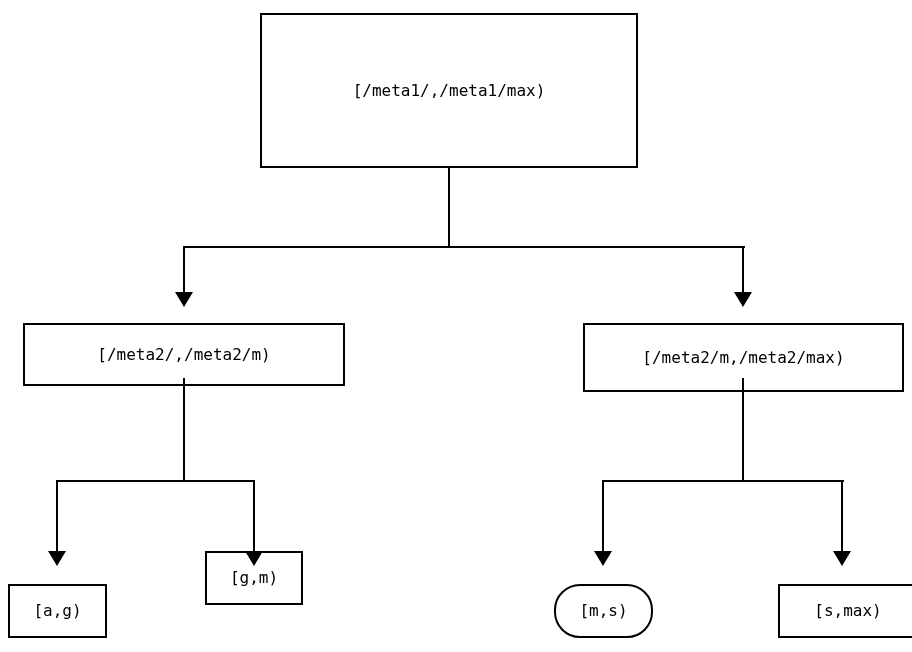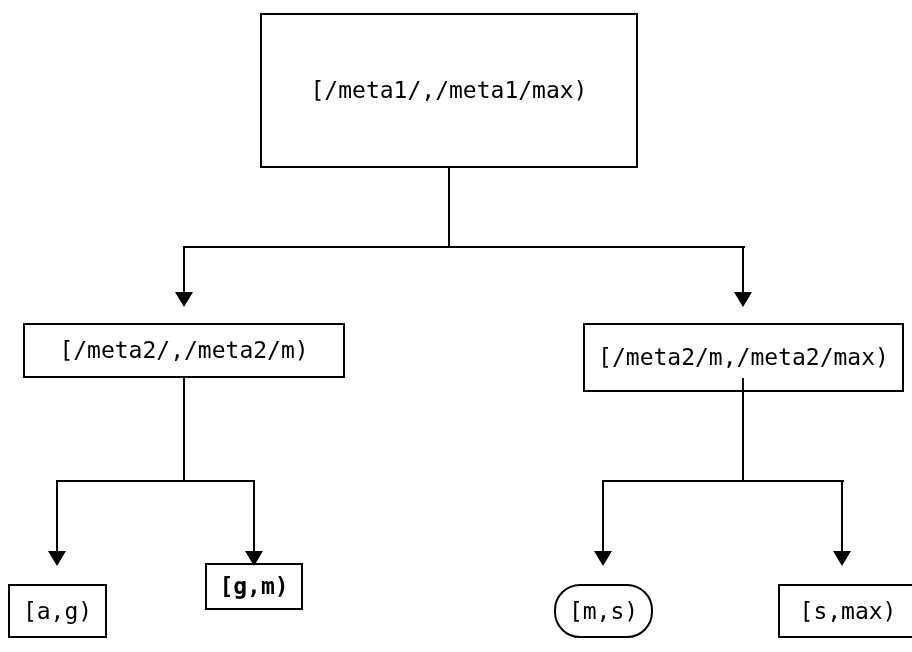--- a/index.html
+++ b/index.html
@@ -17,43 +17,43 @@
     overflow: hidden;
   }
   .node {
     position: absolute;
     box-sizing: border-box;
     border: 2px solid #000000;
     background: #ffffff;
     display: flex;
     align-items: center;
     justify-content: center;
-    font-size: 23px;
+    font-size: 16px;
     line-height: 1;
     white-space: nowrap;
   }
   .edge {
     position: absolute;
     background: #000000;
   }
   .arrowhead {
     position: absolute;
     width: 0;
     height: 0;
     border-left: 9px solid transparent;
     border-right: 9px solid transparent;
     border-top: 15px solid #000000;
   }
 
   
   #node-root   { left: 260px; top: 13px;  width: 378px; height: 155px; }
-  #node-left   { left: 23px;  top: 323px; width: 322px; height: 55px; }
+  #node-left   { left: 23px;  top: 323px; width: 322px; height: 63px; }
   #node-right  { left: 583px; top: 323px; width: 321px; height: 69px; }
   #leaf-ag     { left: 8px;   top: 584px; width: 99px;  height: 54px; }
-  #leaf-gm     { left: 205px; top: 563px; width: 98px;  height: 47px; font-weight: bold; }
+  #leaf-gm     { left: 205px; top: 551px; width: 98px;  height: 54px; }
   #leaf-ms     { left: 554px; top: 584px; width: 99px;  height: 54px; border-radius: 26px; }
   #leaf-smax   { left: 778px; top: 584px; width: 140px; height: 54px; }
 
   
   #edge-root-stem   { left: 448px; top: 168px; width: 2px;   height: 80px; }
   #edge-l1-hbar     { left: 183px; top: 246px; width: 562px; height: 2px; }
   #edge-l1-stub-l   { left: 183px; top: 246px; width: 2px;   height: 46px; }
   #edge-l1-stub-r   { left: 742px; top: 246px; width: 2px;   height: 46px; }
   #arrow-left       { left: 175px; top: 292px; }
   #arrow-right      { left: 734px; top: 292px; }

